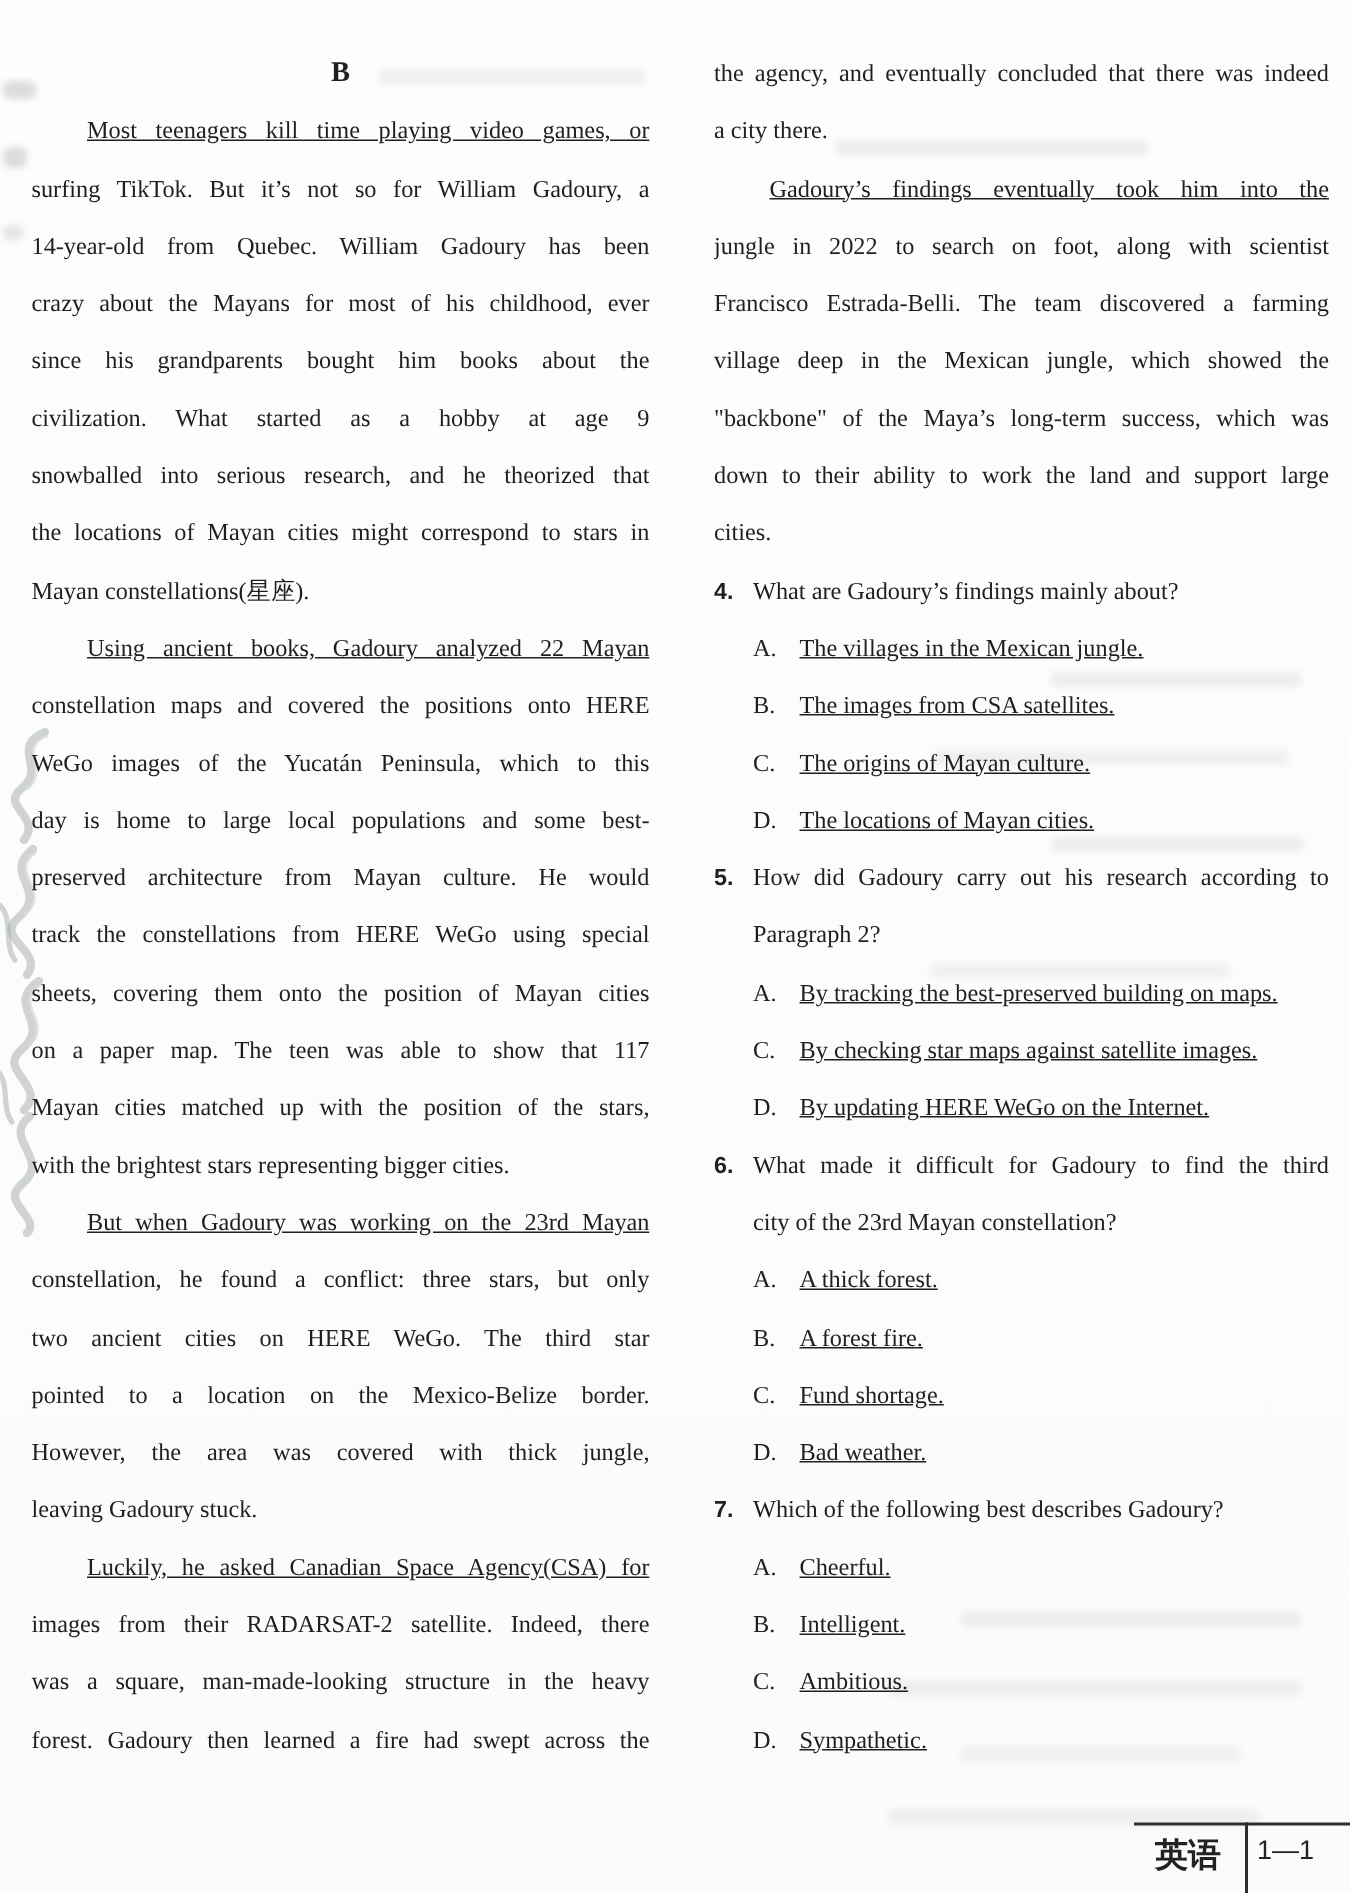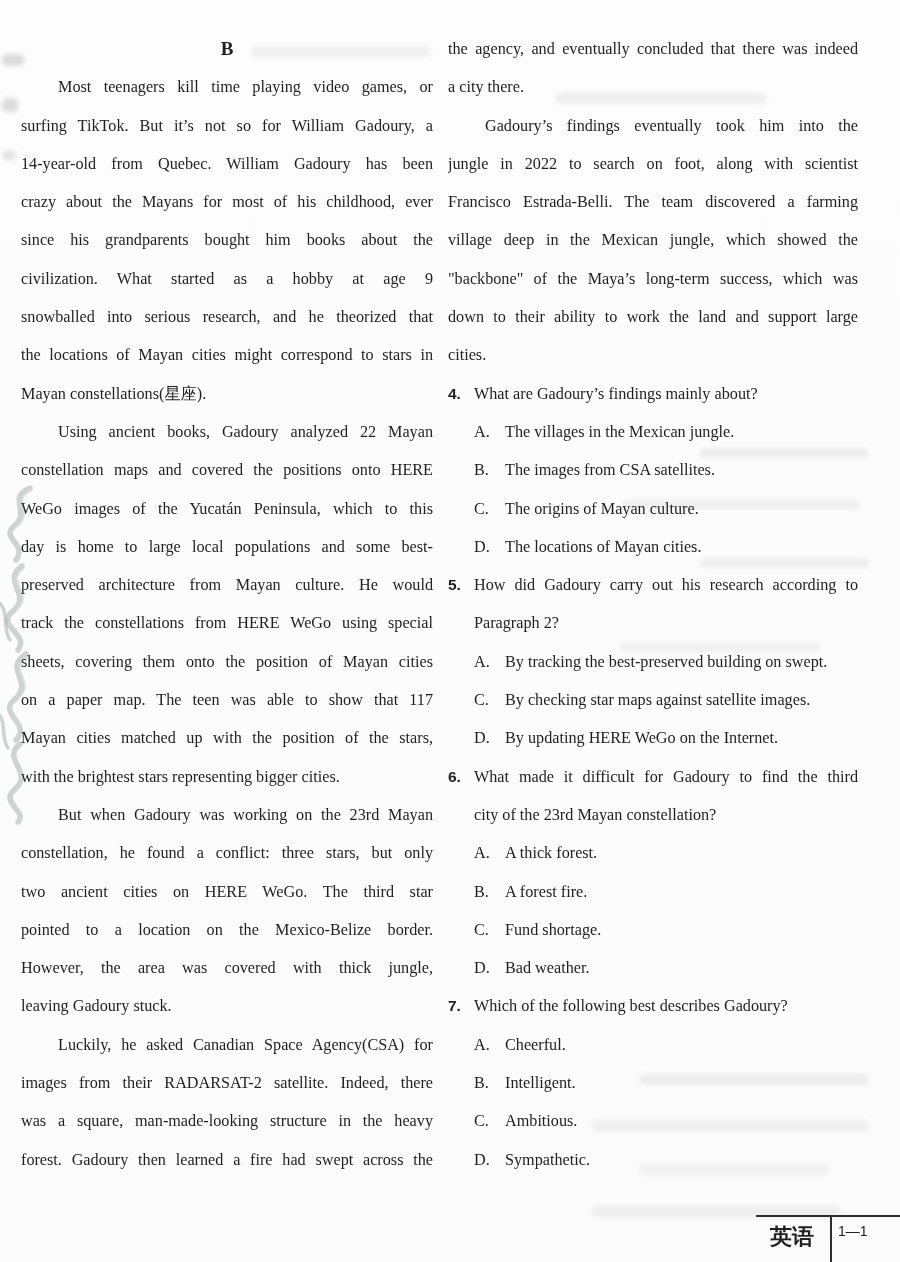--- a/index.html
+++ b/index.html
@@ -4,40 +4,40 @@
 <style>
   html,body{margin:0;padding:0;}
   body{
     width:900px;height:1262px;position:relative;overflow:hidden;
     background:#fdfdfd;color:#1f1f1f;
     font-family:"Liberation Serif","DejaVu Serif",serif;
   }
   .page{position:absolute;inset:0;background:linear-gradient(180deg,#fdfdfd 0%,#fcfcfc 60%,#fbfbfb 100%);}
   .col{position:absolute;top:30px;}
   .col-left{left:21px;width:412px;}
-  .col-right{left:448px;width:410px;}
+  .col-right{left:476px;width:410px;}
   .tline{
     height:38.3px;line-height:38.3px;font-size:16.2px;
     text-align:justify;text-align-last:justify;text-justify:inter-word;
     overflow:hidden;white-space:normal;
   }
-  .tline.indent{text-indent:37px;}
+  .tline.indent{text-indent:37px;text-decoration:underline;}
   .tline.endline{text-align-last:left;}
   .tline.cont{text-indent:26px;text-align-last:left;}
-  .tline.opt{text-align-last:left;padding-left:26px;}
+  .tline.opt{text-align-last:left;padding-left:26px;text-decoration:underline;}
   .qnum{display:inline-block;width:26px;font-weight:bold;font-family:"Liberation Sans",sans-serif;font-size:15.5px;}
   .optlabel{display:inline-block;width:31px;}
   .section-head{height:38.3px;line-height:38.3px;text-align:center;font-weight:bold;font-size:19px;}
   
   .footer-rule-h{position:absolute;left:756px;top:1215px;width:144px;height:2px;background:#2e2e2e;}
   .footer-rule-v{position:absolute;left:830px;top:1215px;width:2px;height:47px;background:#2e2e2e;}
   .footer-subject{position:absolute;left:756px;top:1222px;width:72px;text-align:center;
     font-family:"Liberation Sans","DejaVu Sans",sans-serif;font-weight:bold;font-size:22px;color:#222;}
   .footer-page{position:absolute;left:838px;top:1223px;width:60px;text-align:left;
-    font-family:"Liberation Sans","DejaVu Sans",sans-serif;font-weight:normal;font-size:14px;color:#222;}
+    font-family:"Liberation Sans","DejaVu Sans",sans-serif;font-weight:normal;font-size:18px;color:#222;}
   
   .sm{position:absolute;border-radius:5px;filter:blur(2px);}
   .scribble{position:absolute;left:-8px;top:482px;}
 </style>
 </head>
 <body>
 
 <div class="page">
 
   <svg class="scribble" width="62" height="345" viewBox="0 0 62 345">
@@ -116,21 +116,21 @@
         <div class="tline"><span>"backbone" of the Maya’s long-term success, which was</span></div>
         <div class="tline"><span>down to their ability to work the land and support large</span></div>
         <div class="tline endline"><span>cities.</span></div>
         <div class="tline qline endline"><span class="qnum">4.</span><span>What are Gadoury’s findings mainly about?</span></div>
         <div class="tline opt endline"><span class="optlabel">A.</span><span>The villages in the Mexican jungle.</span></div>
         <div class="tline opt endline"><span class="optlabel">B.</span><span>The images from CSA satellites.</span></div>
         <div class="tline opt endline"><span class="optlabel">C.</span><span>The origins of Mayan culture.</span></div>
         <div class="tline opt endline"><span class="optlabel">D.</span><span>The locations of Mayan cities.</span></div>
         <div class="tline qline"><span class="qnum">5.</span><span>How did Gadoury carry out his research according to</span></div>
         <div class="tline cont"><span>Paragraph 2?</span></div>
-        <div class="tline opt endline"><span class="optlabel">A.</span><span>By tracking the best-preserved building on swept.</span></div>
+        <div class="tline opt endline"><span class="optlabel">A.</span><span>By tracking the best-preserved building on maps.</span></div>
         <div class="tline opt endline"><span class="optlabel">C.</span><span>By checking star maps against satellite images.</span></div>
         <div class="tline opt endline"><span class="optlabel">D.</span><span>By updating HERE WeGo on the Internet.</span></div>
         <div class="tline qline"><span class="qnum">6.</span><span>What made it difficult for Gadoury to find the third</span></div>
         <div class="tline cont"><span>city of the 23rd Mayan constellation?</span></div>
         <div class="tline opt endline"><span class="optlabel">A.</span><span>A thick forest.</span></div>
         <div class="tline opt endline"><span class="optlabel">B.</span><span>A forest fire.</span></div>
         <div class="tline opt endline"><span class="optlabel">C.</span><span>Fund shortage.</span></div>
         <div class="tline opt endline"><span class="optlabel">D.</span><span>Bad weather.</span></div>
         <div class="tline qline endline"><span class="qnum">7.</span><span>Which of the following best describes Gadoury?</span></div>
         <div class="tline opt endline"><span class="optlabel">A.</span><span>Cheerful.</span></div>

